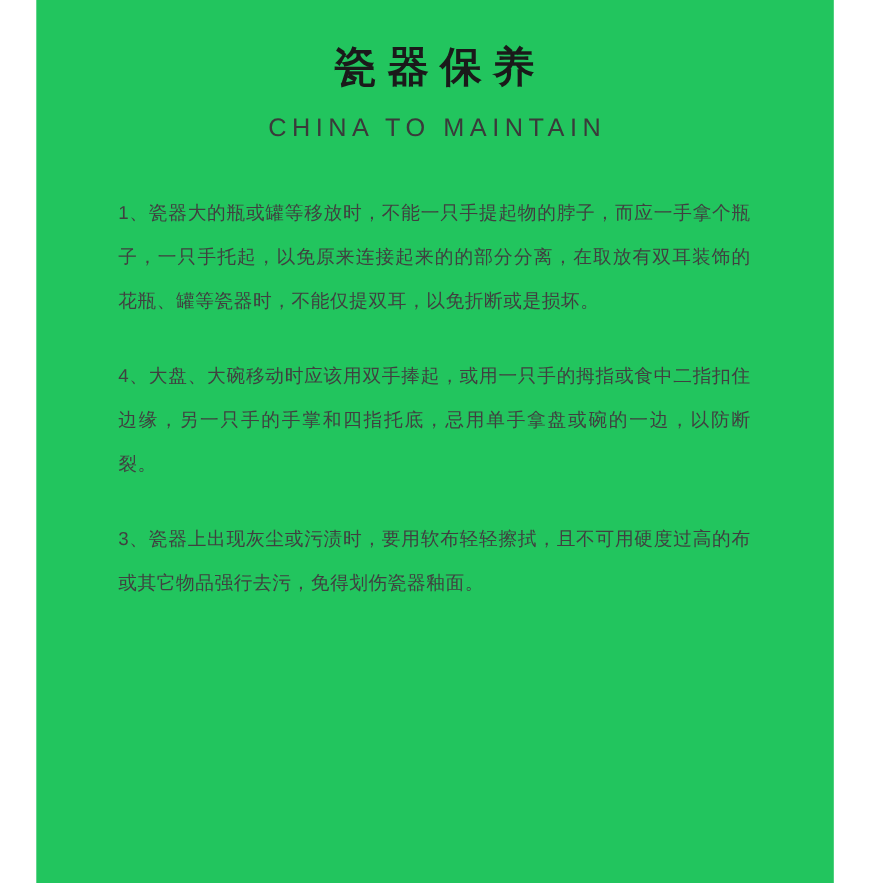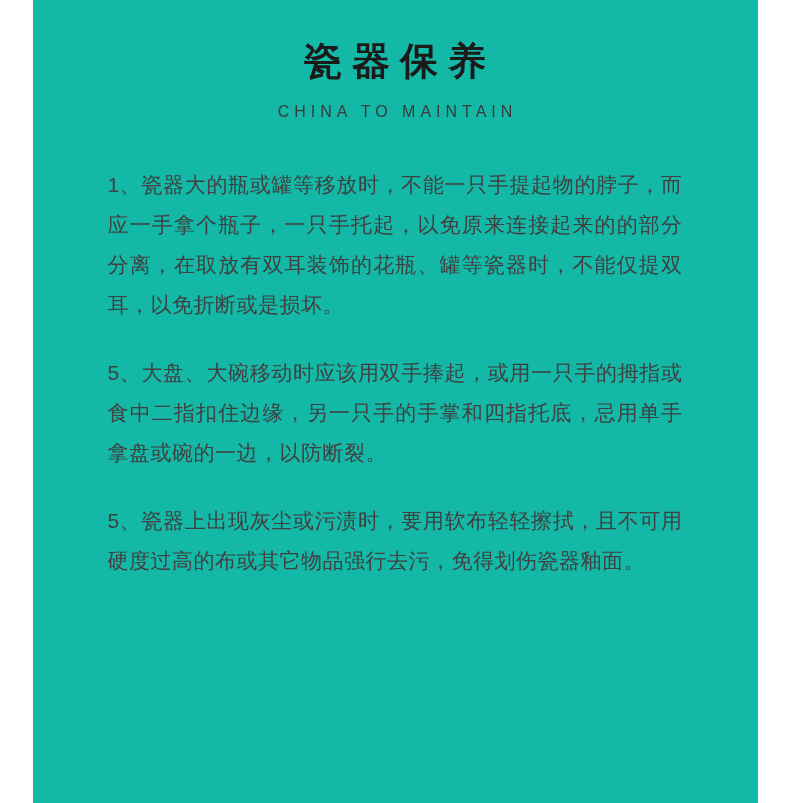--- a/index.html
+++ b/index.html
@@ -7,51 +7,51 @@
   html, body {
     background: #ffffff;
     font-family: "Liberation Sans", "DejaVu Sans", sans-serif;
   }
 
   .page {
     position: relative;
     width: 725px;
     height: 803px;
     margin: 0 auto;
-    background: #14b8a6;
+    background: #22c55e;
     overflow: hidden;
   }
 
   .title {
     padding-top: 36px;
     text-align: center;
     font-size: 38px;
     font-weight: 700;
     letter-spacing: 10px;
     text-indent: 10px; 
     color: #1a1a1a;
     font-family: "Liberation Sans", "DejaVu Sans", sans-serif;
   }
 
   .subtitle {
     margin-top: 16px;
     text-align: center;
-    font-size: 16px;
+    font-size: 23px;
     font-weight: 400;
     letter-spacing: 5px;
     text-indent: 5px;
     color: #3a3a3a;
   }
 
   .content {
     padding: 44px 75px 0 75px;
   }
 
   .para {
-    font-size: 21px;
+    font-size: 17px;
     line-height: 40px;
     color: #404040;
     text-align: justify;
     margin-bottom: 28px;
     letter-spacing: 0.5px;
   }
 
   .para:last-child {
     margin-bottom: 0;
   }
@@ -60,17 +60,17 @@
 <body>
 
 <div class="page">
 
   <h1 class="title">瓷器保养</h1>
 
   <div class="subtitle">CHINA TO MAINTAIN</div>
 
   <div class="content">
     <p class="para">1、瓷器大的瓶或罐等移放时，不能一只手提起物的脖子，而应一手拿个瓶子，一只手托起，以免原来连接起来的的部分分离，在取放有双耳装饰的花瓶、罐等瓷器时，不能仅提双耳，以免折断或是损坏。</p>
-    <p class="para">5、大盘、大碗移动时应该用双手捧起，或用一只手的拇指或食中二指扣住边缘，另一只手的手掌和四指托底，忌用单手拿盘或碗的一边，以防断裂。</p>
-    <p class="para">5、瓷器上出现灰尘或污渍时，要用软布轻轻擦拭，且不可用硬度过高的布或其它物品强行去污，免得划伤瓷器釉面。</p>
+    <p class="para">4、大盘、大碗移动时应该用双手捧起，或用一只手的拇指或食中二指扣住边缘，另一只手的手掌和四指托底，忌用单手拿盘或碗的一边，以防断裂。</p>
+    <p class="para">3、瓷器上出现灰尘或污渍时，要用软布轻轻擦拭，且不可用硬度过高的布或其它物品强行去污，免得划伤瓷器釉面。</p>
   </div>
 
 </div>
 
 </body></html>

